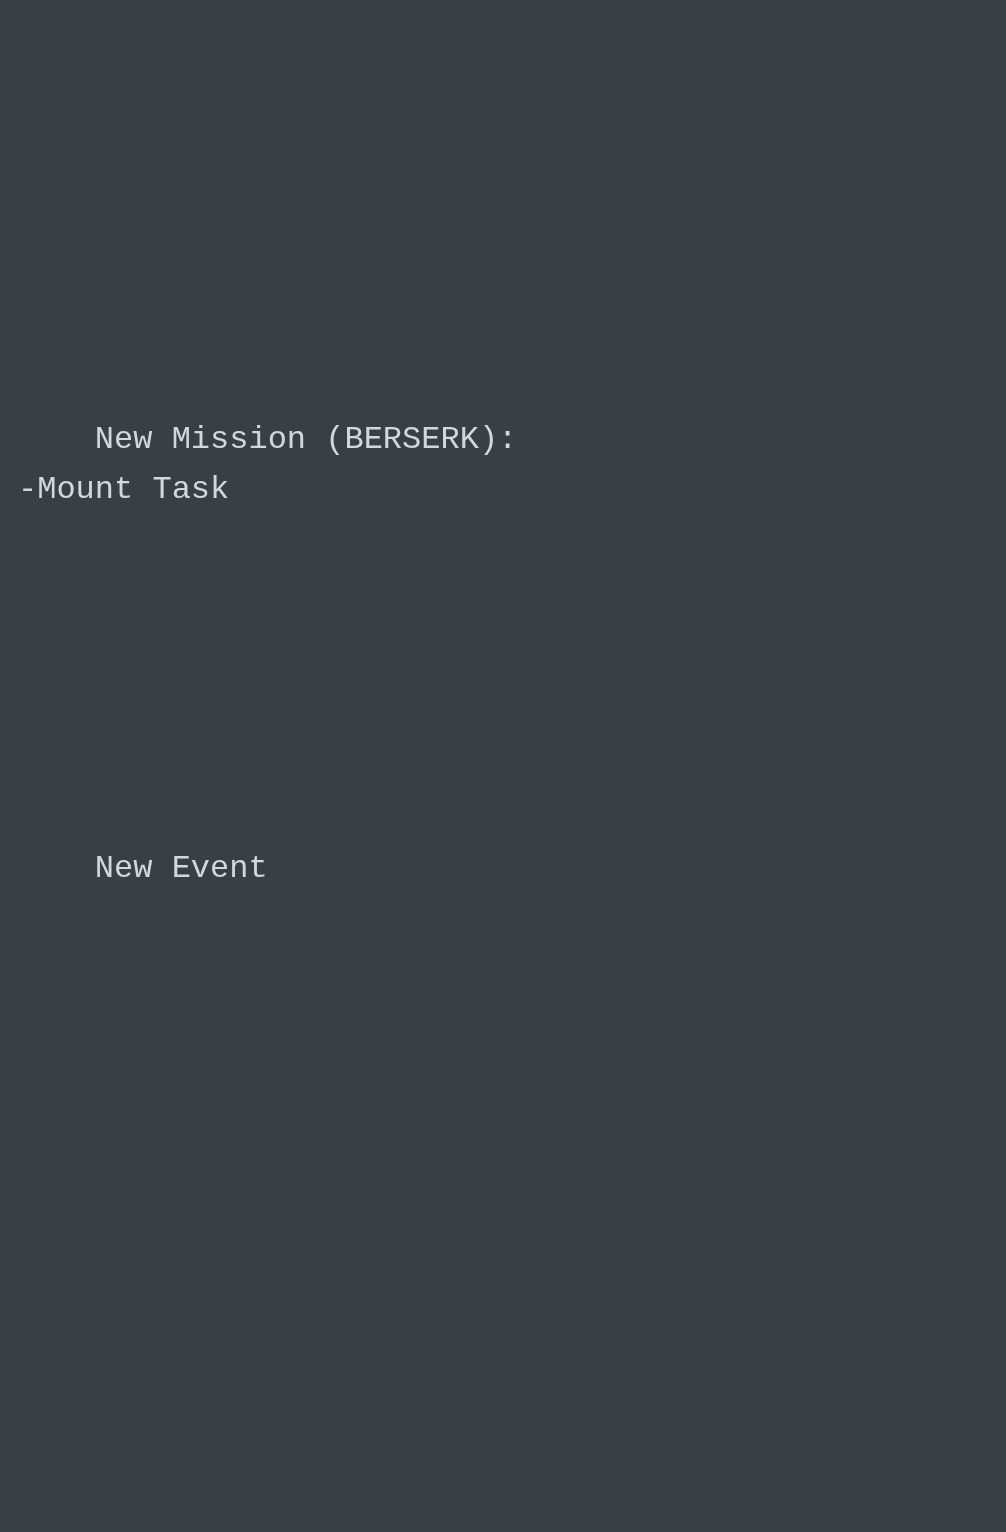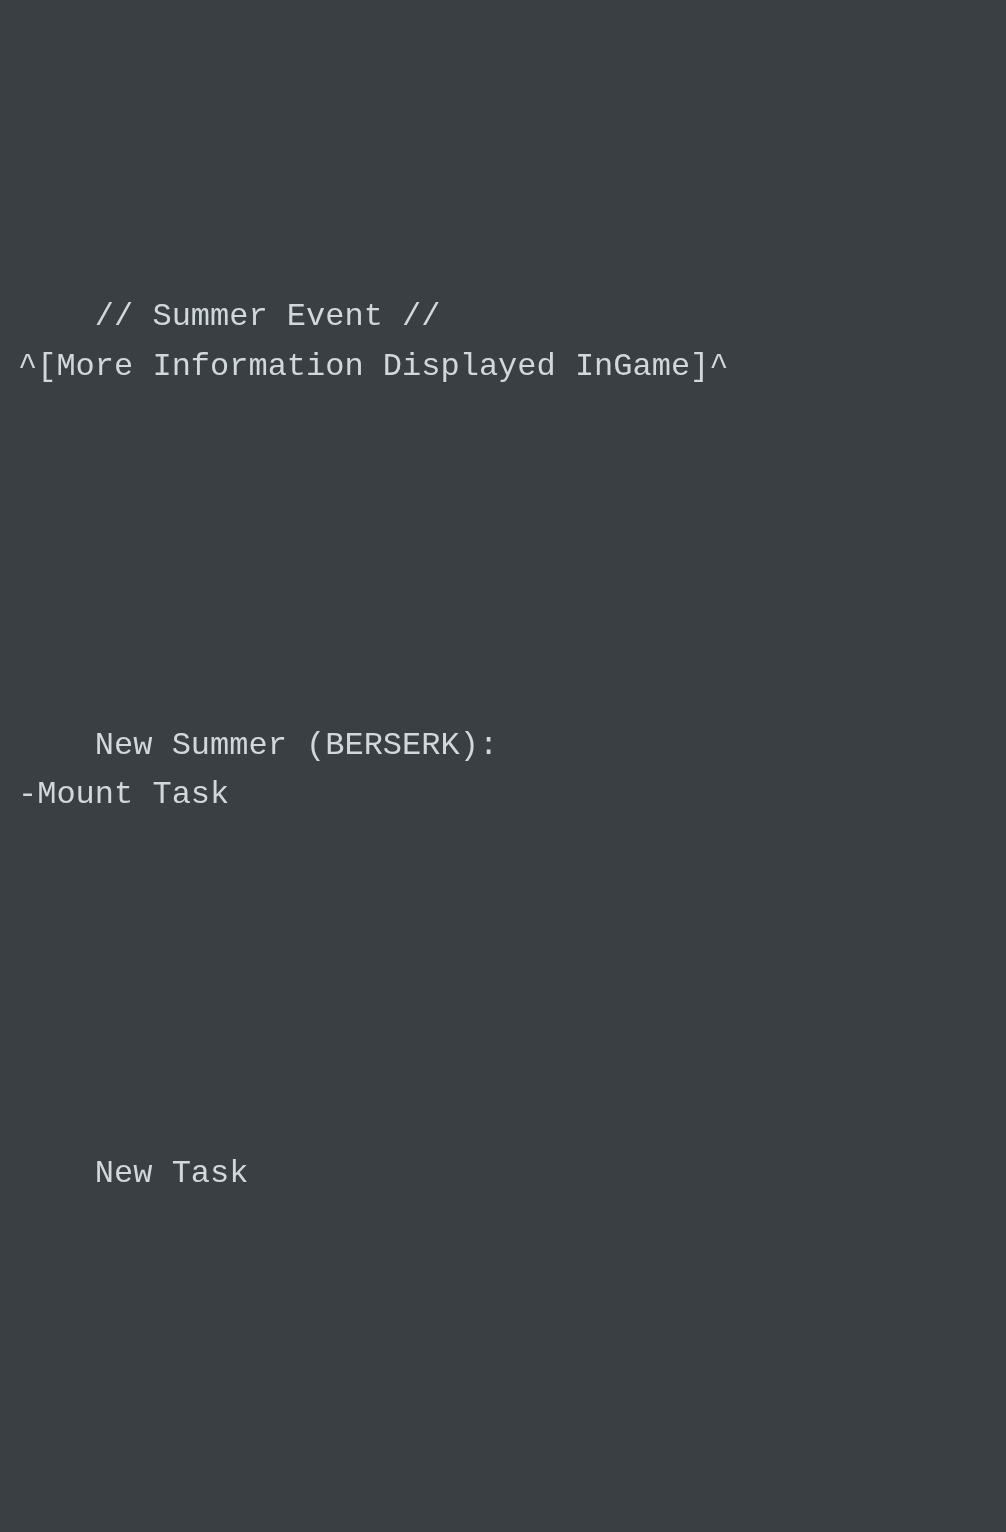--- a/index.html
+++ b/index.html
@@ -30,32 +30,28 @@
 
     .spacer {
       height: 24px;
     }
   </style>
 </head>
 <body>
 
 <div class="content-block">
   <div class="spacer"></div>
-  <div class="section">
-    <span>// Summer Event //
-^[More Information Displayed InGame]^</span>
-  </div>
   <div class="spacer"></div>
   <div class="section">
-    <span>New Summer (BERSERK):
+    <span>New Mission (BERSERK):
 -Mount Task</span>
   </div>
   <div class="spacer"></div>
   <div class="section">
-    <span>New Task</span>
+    <span>New Event</span>
   </div>
   
   
   
   
   
   
 </div>
 
 </body></html>

